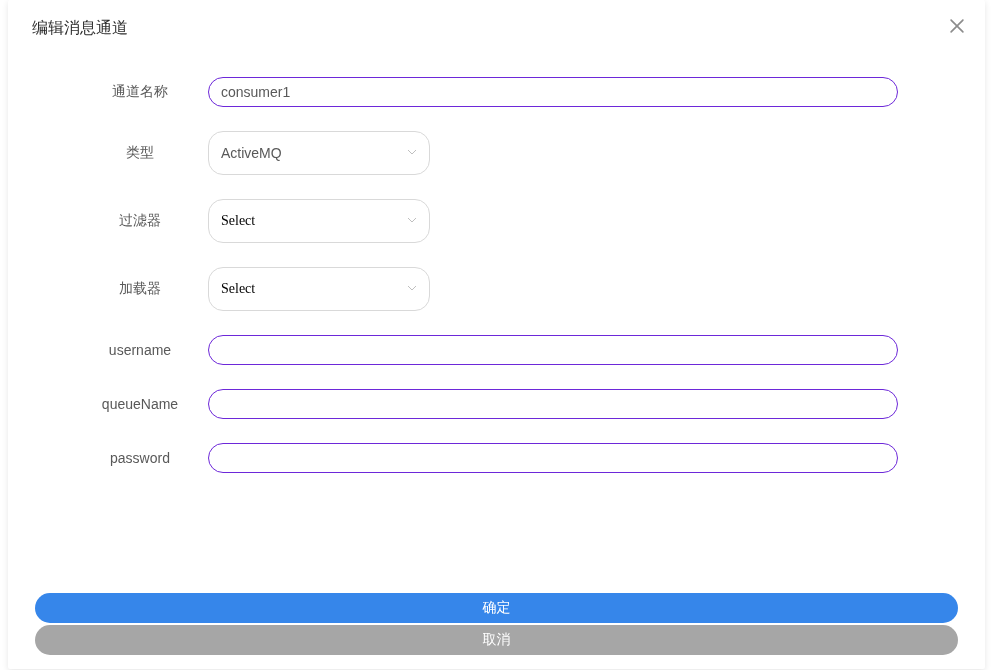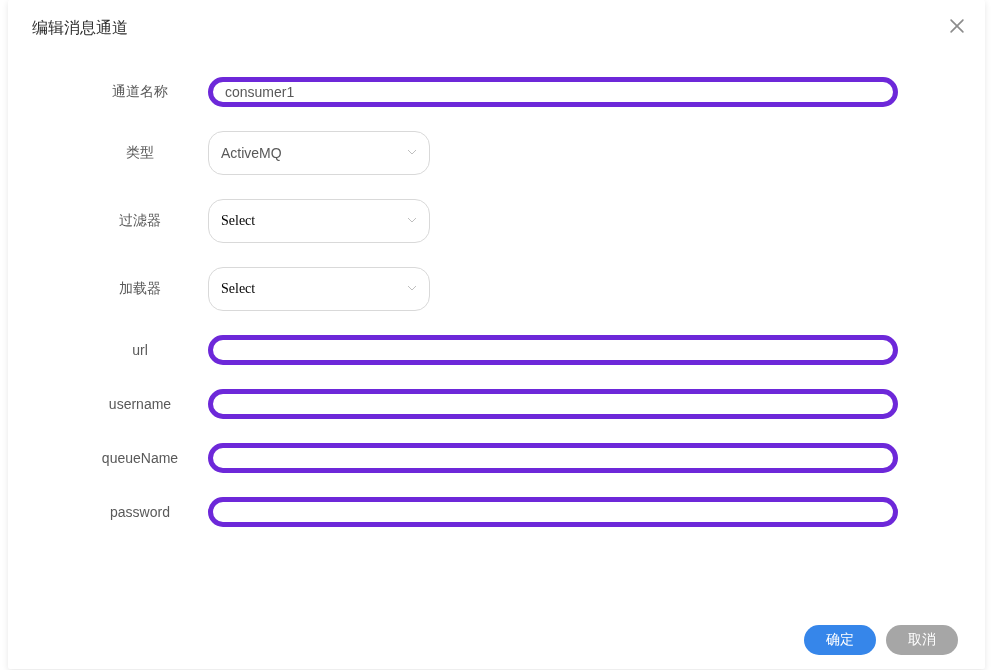--- a/index.html
+++ b/index.html
@@ -79,21 +79,21 @@
       color: #595959;
       font-size: 14px;
       text-align: center;
     }
     .form-control {
       flex: 0 0 auto;
     }
     .input-text {
       width: 690px;
       height: 30px;
-      border: 5px solid #6d28d9;
+      border: 1px solid #6d28d9;
       border-radius: 15px;
       padding: 4px 12px;
       font-size: 14px;
       color: #595959;
       outline: none;
     }
     .select-wrap {
       position: relative;
       width: 222px;
     }
@@ -118,22 +118,22 @@
       position: absolute;
       right: 12px;
       top: 50%;
       transform: translateY(-50%);
       color: #bfbfbf;
       pointer-events: none;
     }
     .modal-footer {
       padding: 12px 27px 14px;
       display: flex;
-      justify-content: flex-end;
-      gap: 10px;
+      gap: 2px;
+      flex-direction: column;
     }
     .btn {
       height: 30px;
       padding: 0 22px;
       border-radius: 15px;
       border: none;
       font-size: 14px;
       cursor: pointer;
       display: inline-flex;
       align-items: center;
@@ -220,26 +220,20 @@
           </div>
           <span class="select-arrow">
             <svg width="12" height="12" viewBox="0 0 12 12" fill="none" stroke="currentColor" stroke-width="1">
               <path d="M2 4l4 4 4-4"></path>
             </svg>
           </span>
         </div>
       </div>
     </div>
 
-    <div class="form-row">
-      <div class="form-label">url</div>
-      <div class="form-control">
-        <input type="text" class="input-text" value="" style="">
-      </div>
-    </div>
 
     <div class="form-row">
       <div class="form-label">username</div>
       <div class="form-control">
         <input type="text" class="input-text" value="" style="">
       </div>
     </div>
 
     <div class="form-row">
       <div class="form-label">queueName</div>

